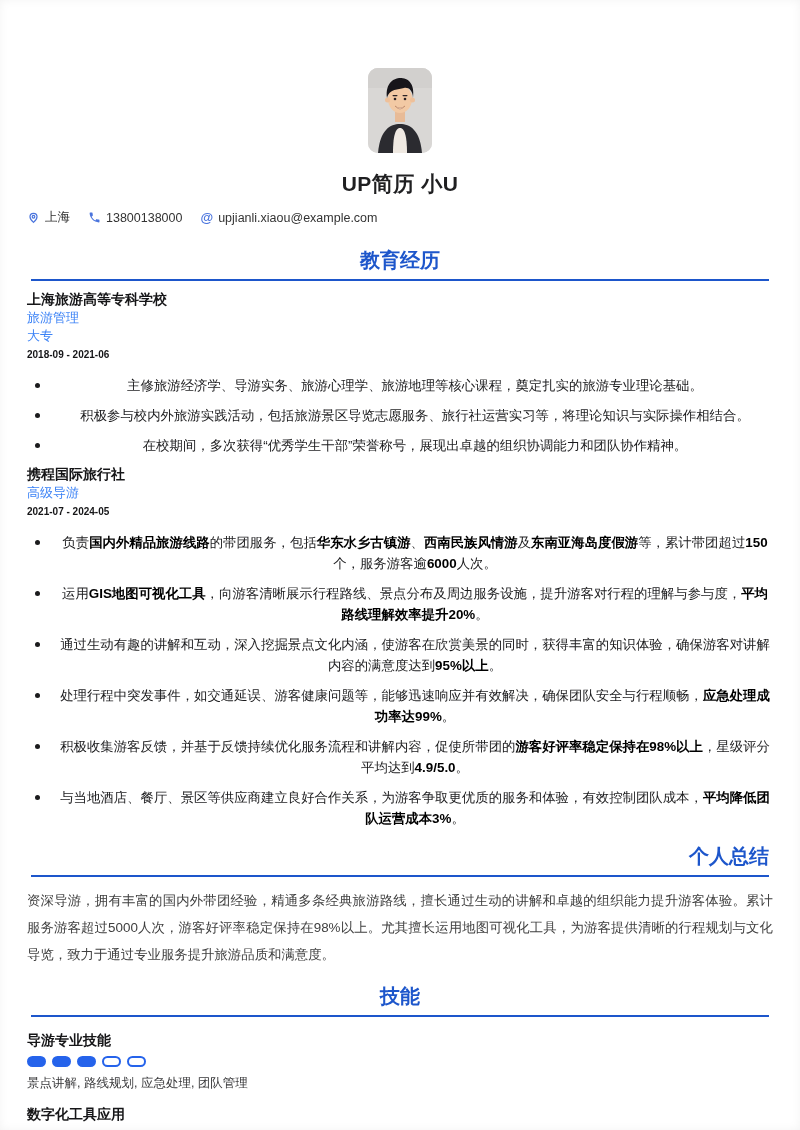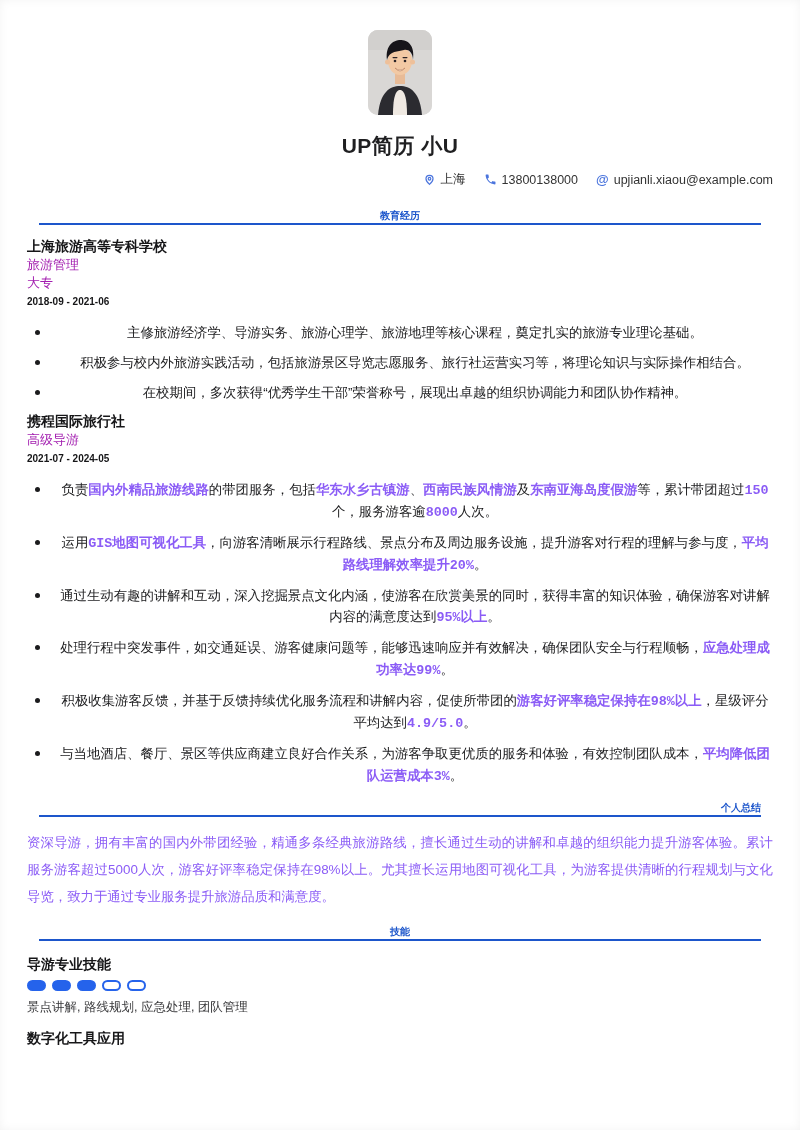--- a/index.html
+++ b/index.html
@@ -10,66 +10,66 @@
     color:#1d1d1f;
     position:relative;
   }
   .page{
     width:800px;height:1130px;
     box-shadow:inset 0 0 10px rgba(0,0,0,0.05);
     box-sizing:border-box;
     padding:0 27px;
   }
   
-  .resume-header{text-align:center;padding-top:30px;}
+  .resume-header{text-align:center;padding-top:68px;}
   .photo{
     width:64px;height:85px;border-radius:10px;overflow:hidden;
     display:inline-block;background:#d9d7d5;
   }
   .photo svg{display:block;width:64px;height:85px;}
   .person-name{
     font-size:21px;font-weight:600;color:#1f1f21;
     margin:13px 0 0;letter-spacing:.5px;
   }
   .contact-row{
-    margin-top:11px;display:flex;justify-content:flex-end;align-items:center;
+    margin-top:11px;display:flex;justify-content:flex-start;align-items:center;
     gap:18px;font-size:12.5px;color:#333;
   }
   .contact-item{display:inline-flex;align-items:center;gap:5px;}
   .cicon{color:var(--icon,#4a74dd);display:inline-flex;align-items:center;}
   .cicon svg{width:13px;height:13px;}
   .at-glyph{font-size:13px;font-weight:700;line-height:1;}
   
   .section-title{
     color:var(--accent,#1d56cb);
-    font-size:10px;font-weight:700;text-align:center;
-    margin:12px;
+    font-size:20px;font-weight:700;text-align:center;
+    padding-bottom:5px;margin:4px;
     border-bottom:2px solid var(--accent,#1d56cb);
   }
   .sec-edu .section-title{margin-top:21px;}
   .sec-work .section-title{margin-top:15px;}
   .sec-summary .section-title{margin-top:14px;text-align:right;}
   .sec-skills .section-title{margin-top:15px;}
   .entry{margin-top:9px;}
   .entry-name{font-size:14px;font-weight:700;color:#161618;line-height:18px;}
-  .entry-sub{font-size:13px;color:#a21caf;line-height:16px;margin-top:2px;}
+  .entry-sub{font-size:13px;color:#3b82f6;line-height:16px;margin-top:2px;}
   .entry-dates{font-size:10px;font-weight:700;color:#161618;line-height:17px;margin-top:2px;}
   ul.bullets{list-style:none;margin:12px 0 0;padding:0;text-align:center;}
   ul.bullets li{
     position:relative;padding-left:30px;
     font-size:13.4px;line-height:21px;color:#1b1b1d;
     margin-bottom:9px;
   }
   ul.bullets li::before{
     content:"";position:absolute;left:8px;top:8px;
     width:5px;height:5px;border-radius:50%;background:#1b1b1d;
   }
-  ul.bullets b{font-weight:700;color:#8b5cf6;font-family:Liberation Mono, monospace;}
+  ul.bullets b{font-weight:700;color:#000000;}
   .summary-text{
-    font-size:13.4px;line-height:27px;color:#8b5cf6;
+    font-size:13.4px;line-height:27px;color:#404040;
     margin:10px 0 0;text-align:justify;
   }
   
   .skill-group{margin-top:14px;}
   .skill-name{font-size:14px;font-weight:700;color:#161618;margin:0;line-height:18px;}
   .skill-dots{display:flex;gap:6px;margin-top:7px;}
   .dot{
     width:19px;height:11px;border-radius:6px;box-sizing:border-box;
     border:2px solid var(--pill,#2563eb);background:#fff;
   }
@@ -150,21 +150,21 @@
       </ul>
   </section>
 
   <section class="sec-work">
     <div class="entry">
       <div class="entry-name">携程国际旅行社</div>
       <div class="entry-sub">高级导游</div>
       <div class="entry-dates">2021-07 - 2024-05</div>
     </div>
     <ul class="bullets">
-        <li><span>负责</span><b>国内外精品旅游线路</b><span>的带团服务，包括</span><b>华东水乡古镇游</b><span>、</span><b>西南民族风情游</b><span>及</span><b>东南亚海岛度假游</b><span>等，累计带团超过</span><b>150</b><span>个，服务游客逾</span><b>8000</b><span>人次。</span></li>
+        <li><span>负责</span><b>国内外精品旅游线路</b><span>的带团服务，包括</span><b>华东水乡古镇游</b><span>、</span><b>西南民族风情游</b><span>及</span><b>东南亚海岛度假游</b><span>等，累计带团超过</span><b>150</b><span>个，服务游客逾</span><b>6000</b><span>人次。</span></li>
         <li><span>运用</span><b>GIS地图可视化工具</b><span>，向游客清晰展示行程路线、景点分布及周边服务设施，提升游客对行程的理解与参与度，</span><b>平均路线理解效率提升20%</b><span>。</span></li>
         <li><span>通过生动有趣的讲解和互动，深入挖掘景点文化内涵，使游客在欣赏美景的同时，获得丰富的知识体验，确保游客对讲解内容的满意度达到</span><b>95%以上</b><span>。</span></li>
         <li><span>处理行程中突发事件，如交通延误、游客健康问题等，能够迅速响应并有效解决，确保团队安全与行程顺畅，</span><b>应急处理成功率达99%</b><span>。</span></li>
         <li><span>积极收集游客反馈，并基于反馈持续优化服务流程和讲解内容，促使所带团的</span><b>游客好评率稳定保持在98%以上</b><span>，星级评分平均达到</span><b>4.9/5.0</b><span>。</span></li>
         <li><span>与当地酒店、餐厅、景区等供应商建立良好合作关系，为游客争取更优质的服务和体验，有效控制团队成本，</span><b>平均降低团队运营成本3%</b><span>。</span></li>
       </ul>
   </section>
 
   <section class="sec-summary">
     <h2 class="section-title">个人总结</h2>

